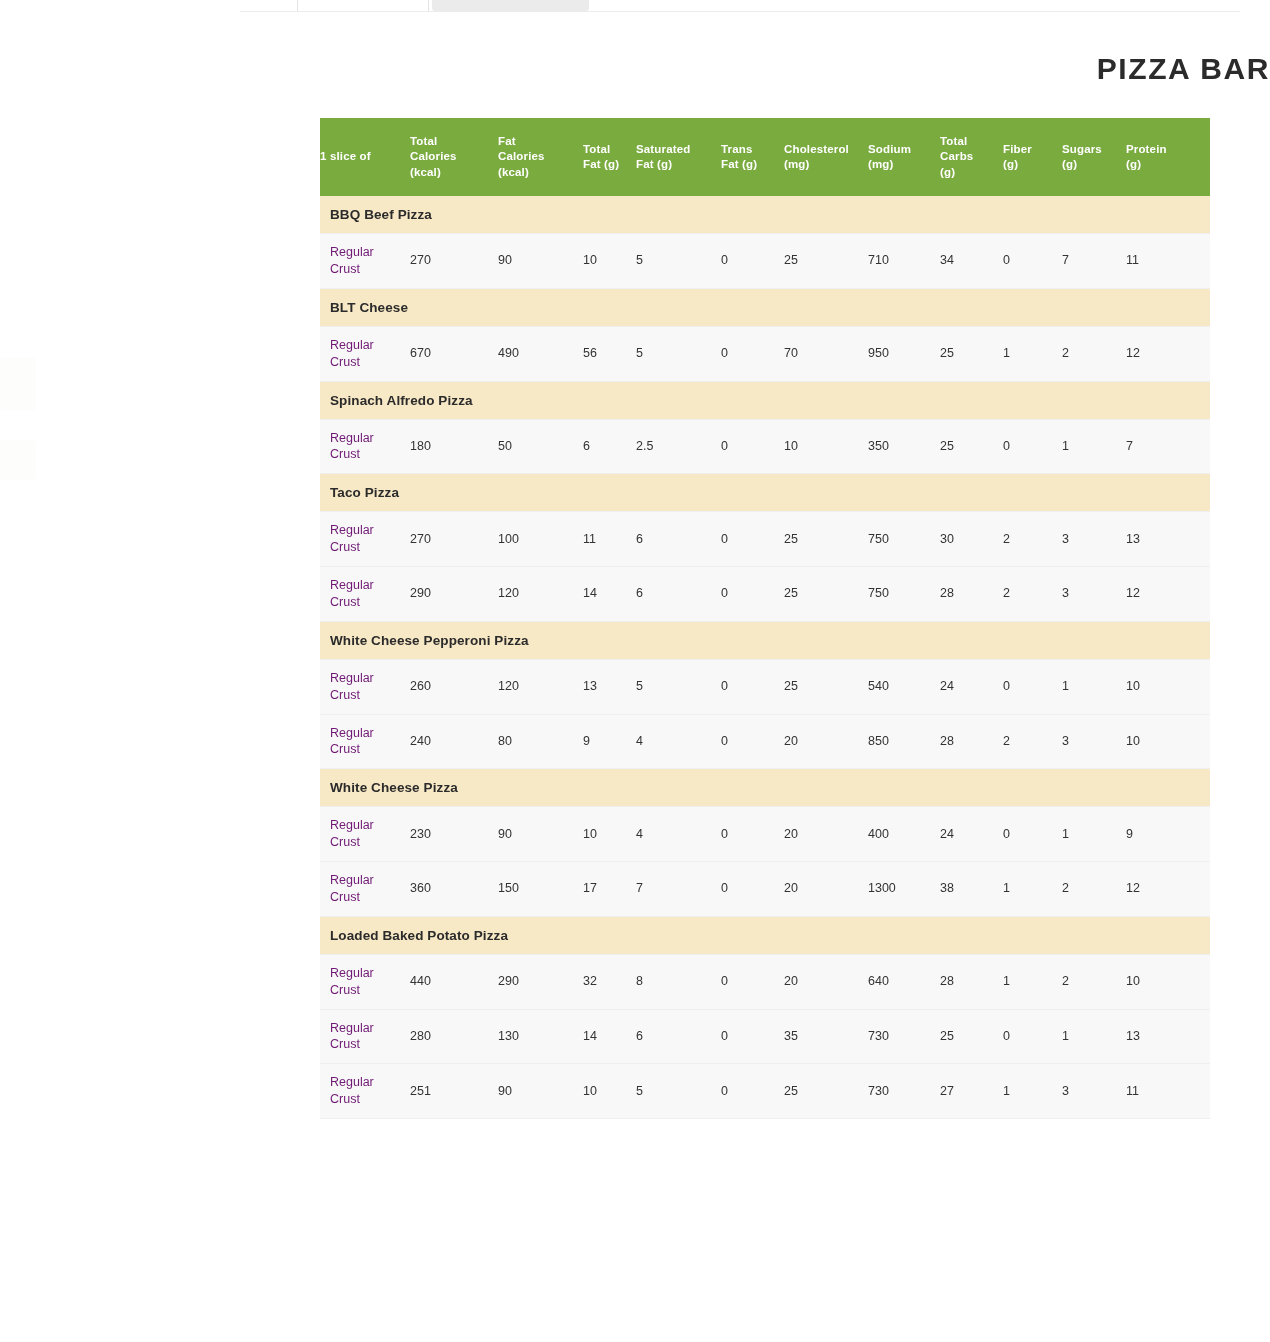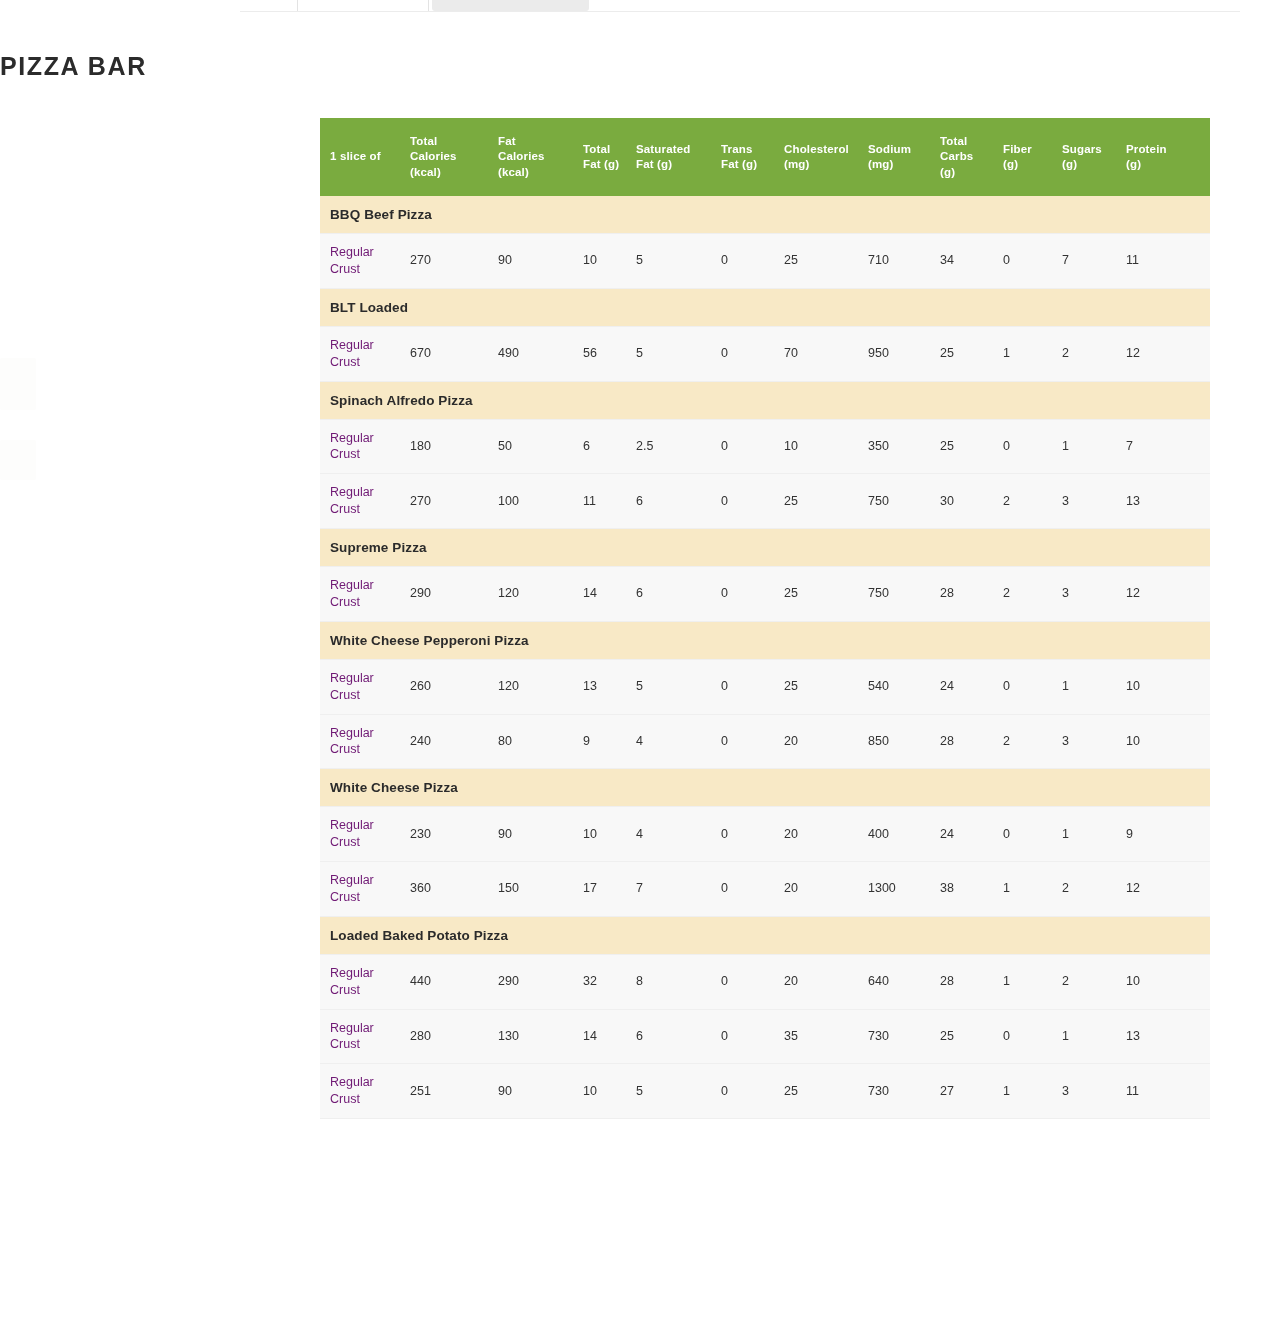--- a/index.html
+++ b/index.html
@@ -39,22 +39,22 @@
     background:#fdfdfc; border-radius:2px;
   }
   .ghost-b{
     position:absolute; left:0; top:440px; width:36px; height:40px;
     background:#fdfdfc; border-radius:2px;
   }
 
   
   .page-title{
     position:absolute; top:52px; left:0; width:1270px;
-    text-align:left;
-    font-size:25px;
+    text-align:right;
+    font-size:30px;
     font-weight:bold;
     letter-spacing:1.6px;
     color:#2b2b2b;
     font-family:"Liberation Sans", sans-serif;
   }
 
   
   .table-wrap{
     position:absolute; top:118px; left:320px; width:890px;
   }
@@ -68,21 +68,21 @@
     color:#ffffff;
     font-size:11.5px;
     font-weight:bold;
     text-align:left;
     vertical-align:middle;
     padding:12px 0 12px 0;
     height:78px;
     line-height:1.32;
     letter-spacing:.15px;
   }
-  table.nutri thead th.c0{ padding-left:10px; }
+  table.nutri thead th.c0{ }
 
   tr.group-row td{
     background:#f8e9c6;
     color:#2b2b2b;
     font-size:13.5px;
     font-weight:bold;
     padding:11px 0 11px 10px;
     height:37px;
     letter-spacing:.1px;
   }
@@ -174,21 +174,21 @@
           <td>5</td>
           <td>0</td>
           <td>25</td>
           <td>710</td>
           <td>34</td>
           <td>0</td>
           <td>7</td>
           <td>11</td>
         </tr>
         <tr class="group-row">
-          <td colspan="12">BLT Loaded</td>
+          <td colspan="12">BLT Cheese</td>
         </tr>
         <tr class="data-row">
           <td class="c0">Regular<br>Crust</td>
           <td>670</td>
           <td>490</td>
           <td>56</td>
           <td>5</td>
           <td>0</td>
           <td>70</td>
           <td>950</td>
@@ -207,37 +207,37 @@
           <td>6</td>
           <td>2.5</td>
           <td>0</td>
           <td>10</td>
           <td>350</td>
           <td>25</td>
           <td>0</td>
           <td>1</td>
           <td>7</td>
         </tr>
+        <tr class="group-row">
+          <td colspan="12">Taco Pizza</td>
+        </tr>
         <tr class="data-row">
           <td class="c0">Regular<br>Crust</td>
           <td>270</td>
           <td>100</td>
           <td>11</td>
           <td>6</td>
           <td>0</td>
           <td>25</td>
           <td>750</td>
           <td>30</td>
           <td>2</td>
           <td>3</td>
           <td>13</td>
         </tr>
-        <tr class="group-row">
-          <td colspan="12">Supreme Pizza</td>
-        </tr>
         <tr class="data-row">
           <td class="c0">Regular<br>Crust</td>
           <td>290</td>
           <td>120</td>
           <td>14</td>
           <td>6</td>
           <td>0</td>
           <td>25</td>
           <td>750</td>
           <td>28</td>

